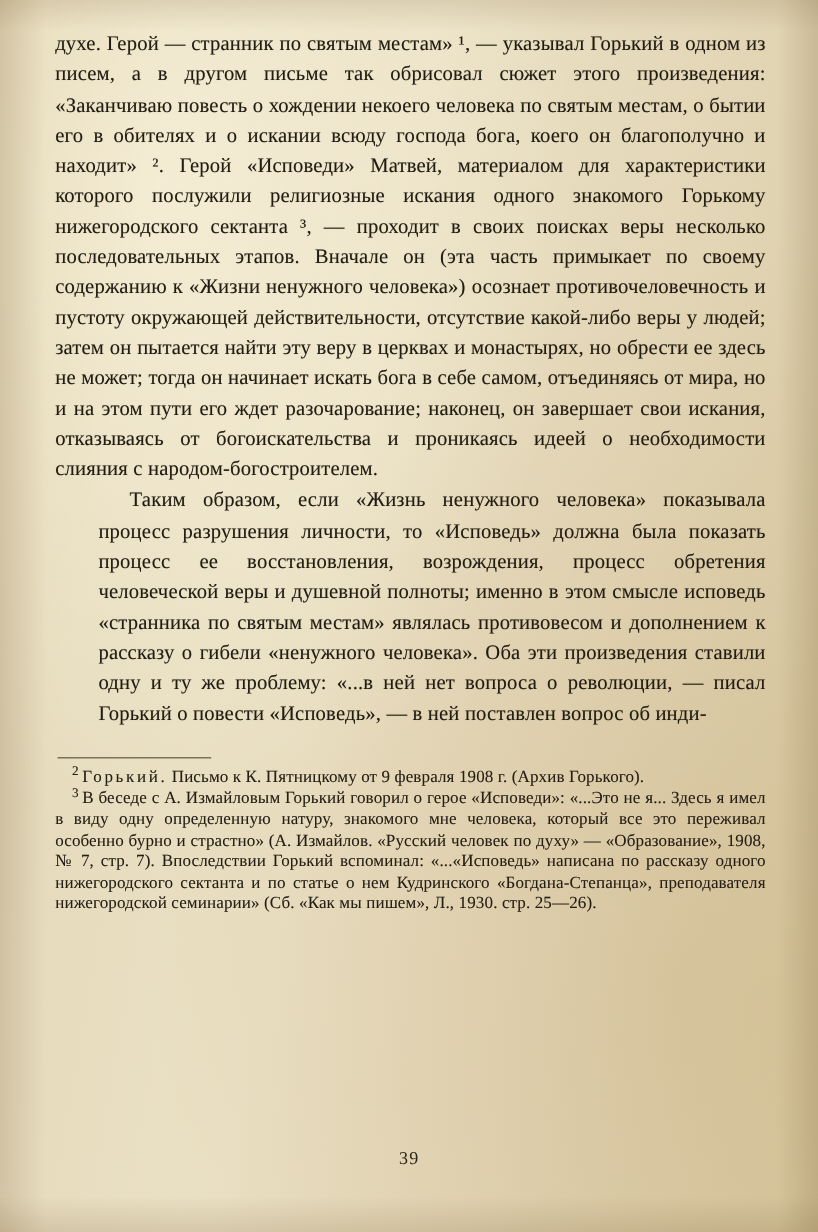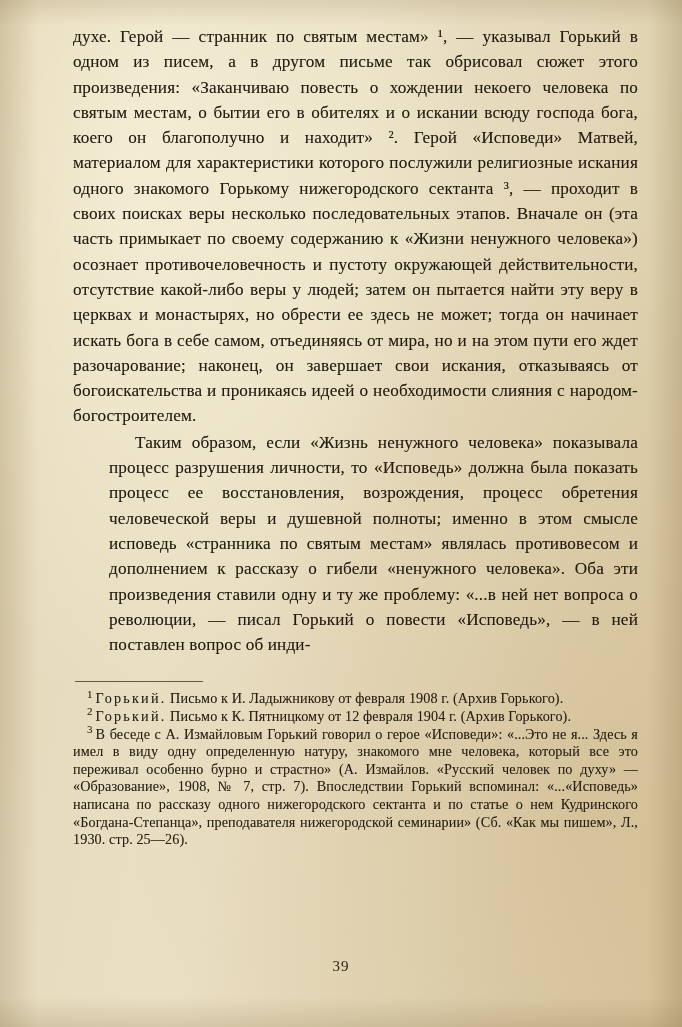--- a/index.html
+++ b/index.html
@@ -31,21 +31,21 @@
     pointer-events: none;
     background:
       linear-gradient(to right, rgba(120,95,55,0.20) 0px, rgba(120,95,55,0.00) 38px),
       linear-gradient(to left, rgba(120,95,55,0.22) 0px, rgba(120,95,55,0.00) 34px),
       linear-gradient(to bottom, rgba(120,95,55,0.16) 0px, rgba(120,95,55,0.00) 26px),
       linear-gradient(to top, rgba(120,95,55,0.18) 0px, rgba(120,95,55,0.00) 30px);
   }
   .content {
     position: relative;
     z-index: 2;
-    padding: 24px 44px 0 73px;
+    padding: 24px 44px 0 46px;
   }
   .body-text p {
     margin: 0;
     font-size: 17.2px;
     line-height: 25.3px;
     text-align: justify;
     color: #211c12;
     letter-spacing: 0.15px;
     text-shadow: 0 0 0.6px rgba(40,30,15,0.35);
     font-family: "Liberation Serif", serif;
@@ -104,24 +104,21 @@
 
     <div class="body-text">
       <p>духе. Герой — странник по святым местам» ¹, — указывал Горький в одном из писем, а в другом письме так обрисовал сюжет этого произведения: «Заканчиваю повесть о хождении некоего человека по святым местам, о бытии его в обителях и о искании всюду господа бога, коего он благополучно и находит» ². Герой «Исповеди» Матвей, материалом для характеристики которого послужили религиозные искания одного знакомого Горькому нижегородского сектанта ³, — проходит в своих поисках веры несколько последовательных этапов. Вначале он (эта часть примыкает по своему содержанию к «Жизни ненужного человека») осознает противочеловечность и пустоту окружающей действительности, отсутствие какой-либо веры у людей; затем он пытается найти эту веру в церквах и монастырях, но обрести ее здесь не может; тогда он начинает искать бога в себе самом, отъединяясь от мира, но и на этом пути его ждет разочарование; наконец, он завершает свои искания, отказываясь от богоискательства и проникаясь идеей о необходимости слияния с народом-богостроителем.</p>
       <p class="indent">Таким образом, если «Жизнь ненужного человека» показывала процесс разрушения личности, то «Исповедь» должна была показать процесс ее восстановления, возрождения, процесс обретения человеческой веры и душевной полноты; именно в этом смысле исповедь «странника по святым местам» являлась противовесом и дополнением к рассказу о гибели «ненужного человека». Оба эти произведения ставили одну и ту же проблему: «...в ней нет вопроса о революции, — писал Горький о повести «Исповедь», — в ней поставлен вопрос об инди-</p>
     </div>
 
     <div class="footnote-rule"></div>
 
     <div class="footnotes">
       <p class="fn">
-        <span class="fn-marker">1</span><span class="sp">Горький.</span><span> Письмо к И. Ладыжникову от февраля 1908 г. (Архив Горького).</span>
-      </p>
-      <p class="fn">
-        <span class="fn-marker">2</span><span class="sp">Горький.</span><span> Письмо к К. Пятницкому от 12 февраля 1904 г. (Архив Горького).</span>
+        <span class="fn-marker">2</span><span class="sp">Горький.</span><span> Письмо к К. Пятницкому от 9 февраля 1908 г. (Архив Горького).</span>
       </p>
       <p class="fn">
         <span class="fn-marker">3</span><span>В беседе с А. Измайловым Горький говорил о герое «Исповеди»: «...Это не я... Здесь я имел в виду одну определенную натуру, знакомого мне человека, который все это переживал особенно бурно и страстно» (А. Измайлов. «Русский человек по духу» — «Образование», 1908, № 7, стр. 7). Впоследствии Горький вспоминал: «...«Исповедь» написана по рассказу одного нижегородского сектанта и по статье о нем Кудринского «Богдана-Степанца», преподавателя нижегородской семинарии» (Сб. «Как мы пишем», Л., 1930. стр. 25—26).</span>
       </p>
     </div>
 
   </div>
 
   <div class="page-number">39</div>
 </div>

